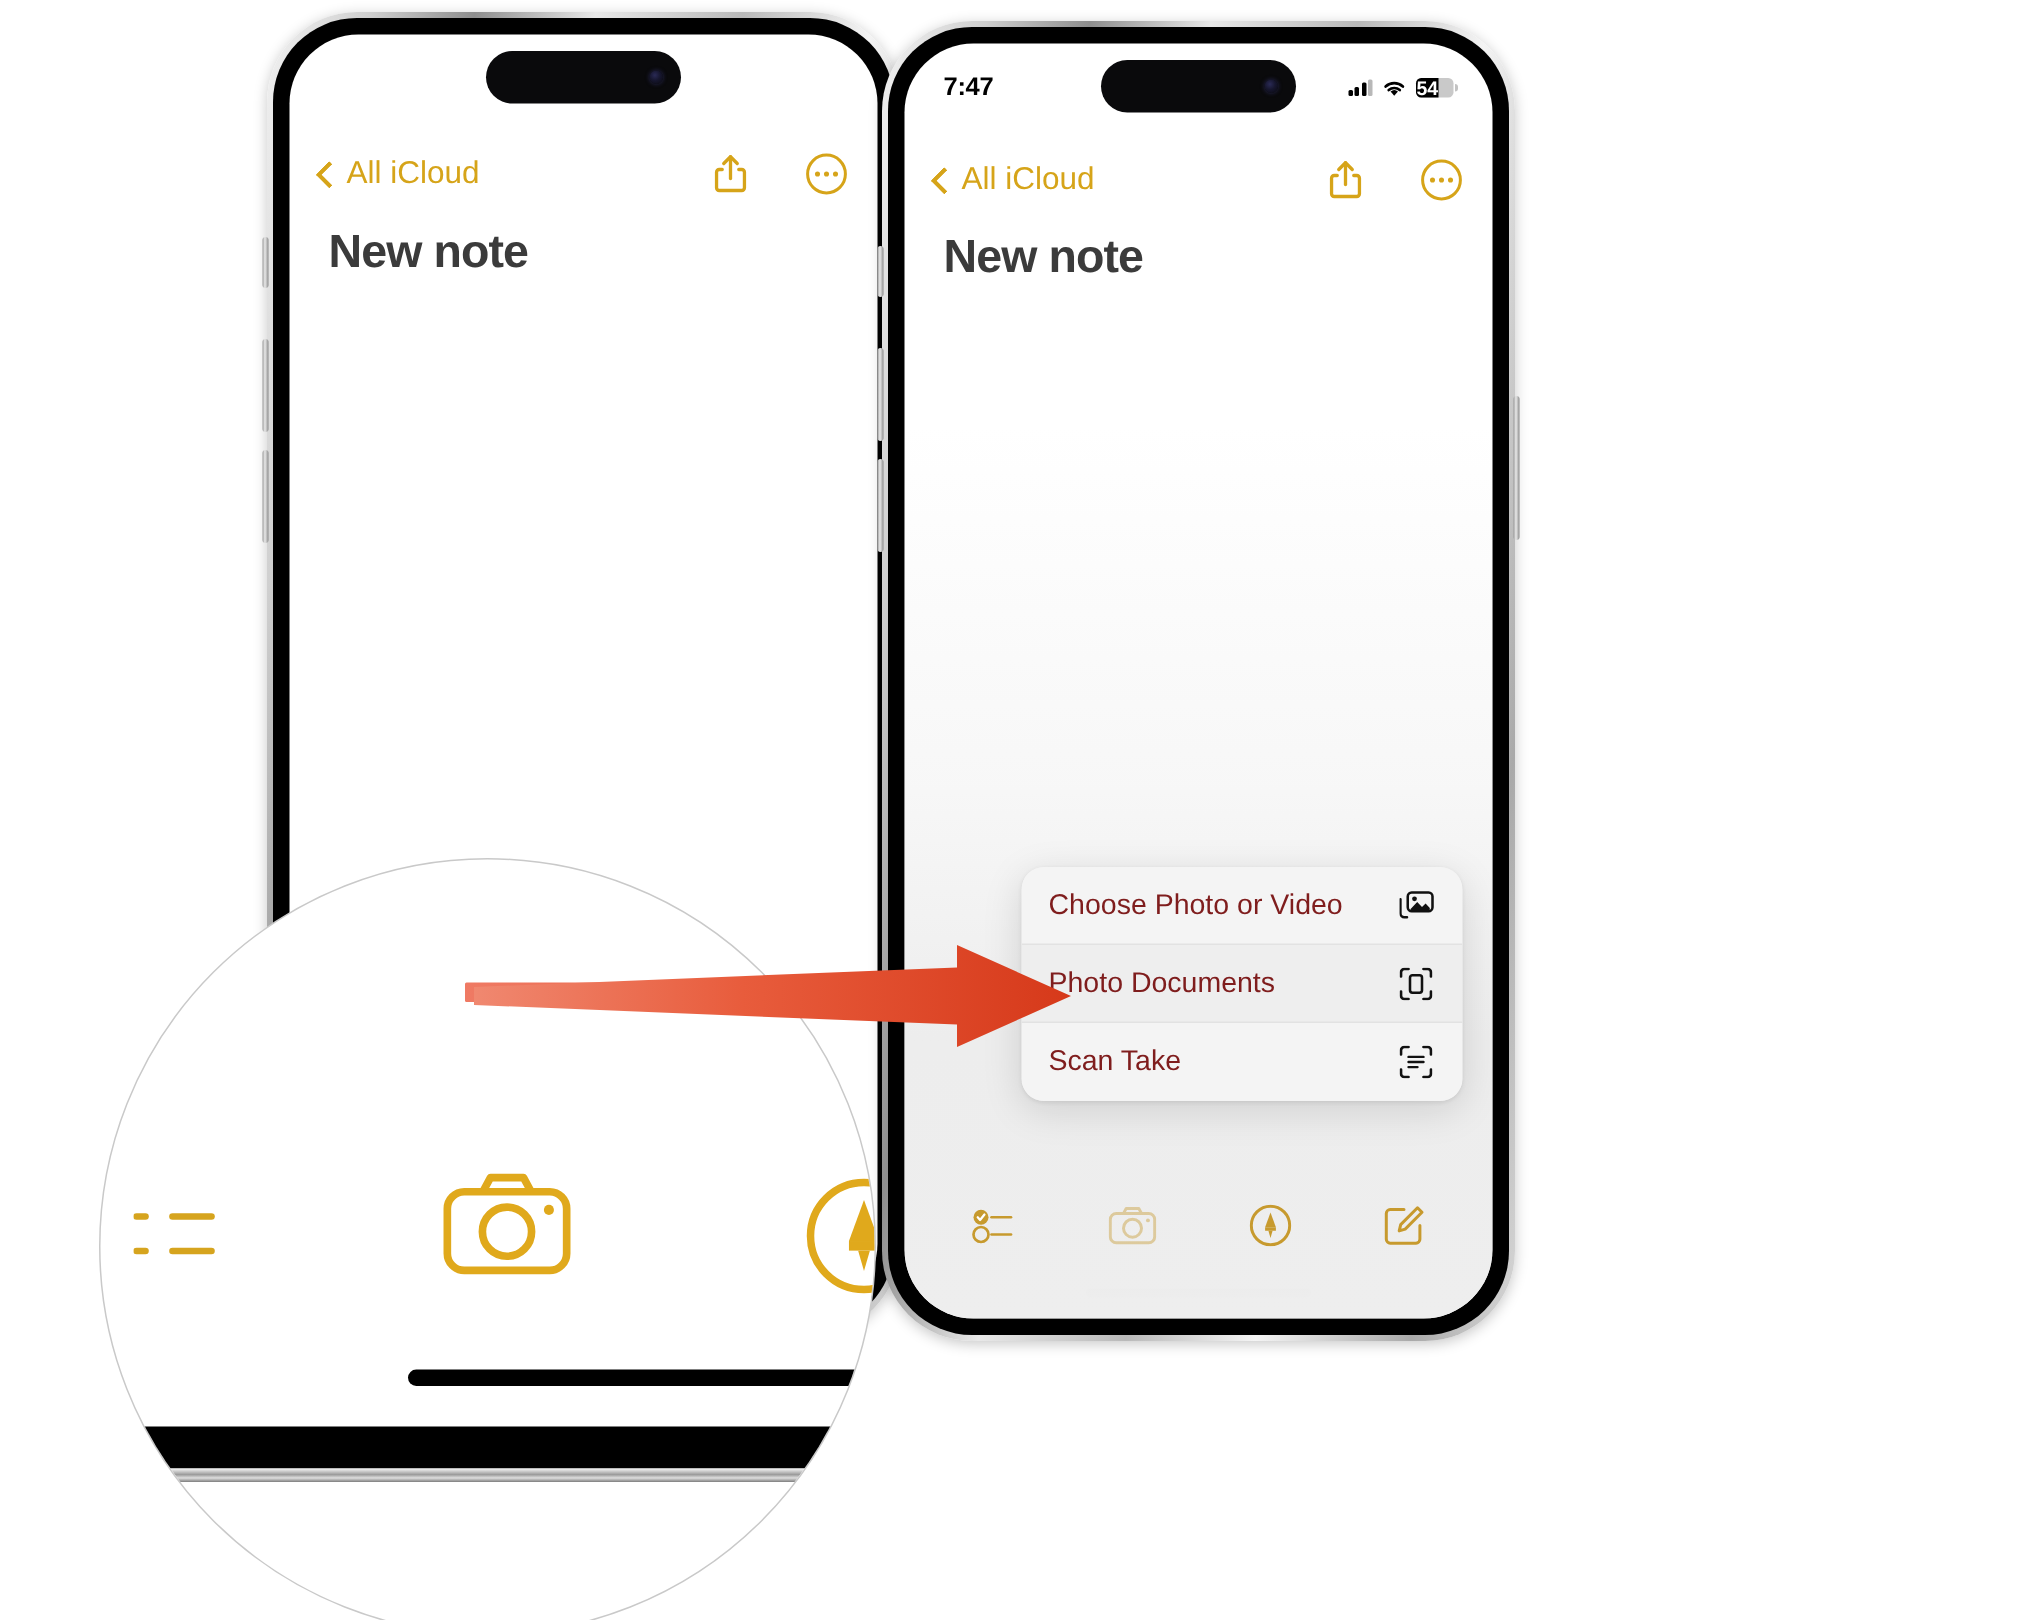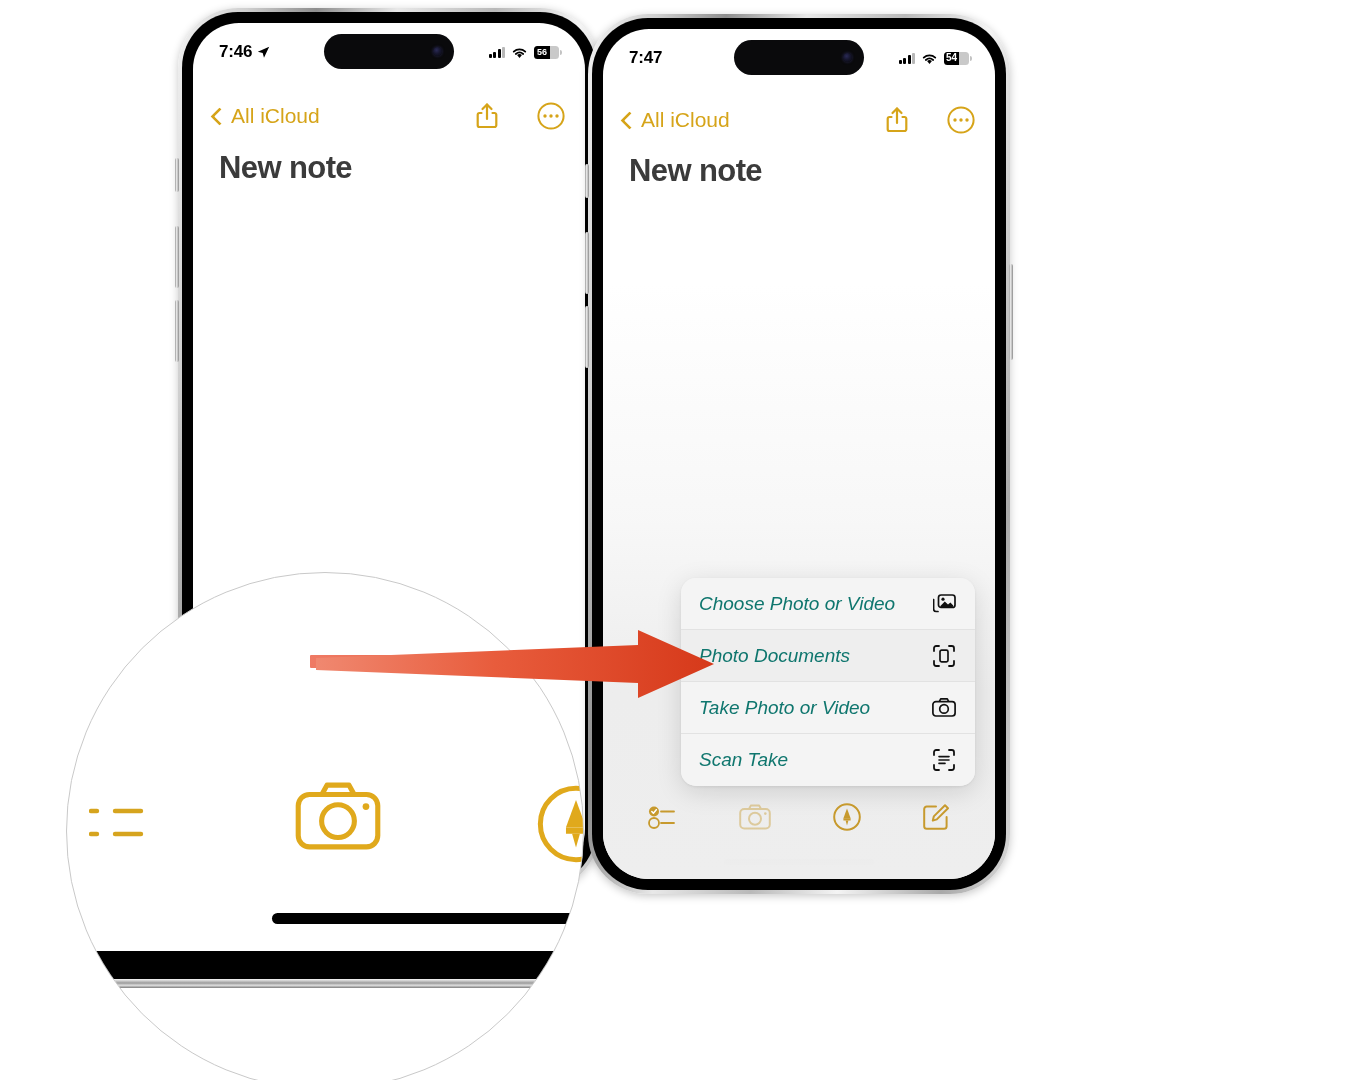--- a/index.html
+++ b/index.html
@@ -192,21 +192,21 @@
     align-items:center;
     justify-content:space-between;
     padding:0 18px;
     box-sizing:border-box;
     cursor:pointer;
     border-bottom:1px solid #e2e2e2;
     background:#f4f4f4;
   }
   .menu-item:last-child { border-bottom:none; }
   .menu-item.hl { background:#eeeeee; }
-  .menu-label { color:#0f766e;font-style:italic; }
+  .menu-label { color:#7f1d1d; }
   .menu-icon { width:26px; height:26px; display:flex; align-items:center; justify-content:center; }
 
   
   .toolbar {
     position:absolute;
     left:0; right:0;
     display:flex;
     align-items:center;
     justify-content:space-around;
     z-index:22;
@@ -251,144 +251,118 @@
     <div class="btn-side btn-left" style="top:150px; height:34px;"></div>
     <div class="btn-side btn-left" style="top:218px; height:62px;"></div>
     <div class="btn-side btn-left" style="top:292px; height:62px;"></div>
     <div class="phone-inner">
       <div class="screen">
 
         <div class="island" style="width:130px; height:35px;">
           <div class="island-cam"></div>
         </div>
 
+
+        <div class="navbar" style="top:72px; height:42px;">
+          <div class="nav-back">
+            <span class="chev" style="width:10px; height:10px;"></span>
+            <span style="font-size:21px;">All iCloud</span>
+          </div>
+          <div class="nav-right" style="gap:38px;">
+            <span class="icon-btn">
+              <svg width="24" height="28" viewBox="0 0 24 28">
+                <path d="M12 2.5 L12 17" stroke="#D6A419" stroke-width="2.2" stroke-linecap="round" fill="none"></path>
+                <path d="M7.5 7 L12 2.5 L16.5 7" stroke="#D6A419" stroke-width="2.2" stroke-linecap="round" stroke-linejoin="round" fill="none"></path>
+                <path d="M6.5 11 L4.5 11 a1.8 1.8 0 0 0 -1.8 1.8 L2.7 23.2 a1.8 1.8 0 0 0 1.8 1.8 L19.5 25 a1.8 1.8 0 0 0 1.8 -1.8 L21.3 12.8 a1.8 1.8 0 0 0 -1.8 -1.8 L17.5 11" stroke="#D6A419" stroke-width="2.2" fill="none" stroke-linecap="round"></path>
+              </svg>
+            </span>
+            <span class="icon-btn">
+              <svg width="28" height="28" viewBox="0 0 28 28">
+                <circle cx="14" cy="14" r="12.6" stroke="#D6A419" stroke-width="2" fill="none"></circle>
+                <circle cx="8" cy="14" r="1.7" fill="#D6A419"></circle>
+                <circle cx="14" cy="14" r="1.7" fill="#D6A419"></circle>
+                <circle cx="20" cy="14" r="1.7" fill="#D6A419"></circle>
+              </svg>
+            </span>
+          </div>
+        </div>
+
+        <div class="note-title" style="left:26px; top:127px; font-size:31px;">New note</div>
+
+        <div class="toolbar" style="bottom:48px; height:48px;">
+          <span class="tool">
+            <svg width="30" height="26" viewBox="0 0 30 26">
+              <circle cx="6" cy="7.5" r="5" fill="#C79A2E"></circle>
+              <path d="M3.8 7.5 L5.4 9.3 L8.3 5.7" stroke="#fff" stroke-width="1.5" fill="none" stroke-linecap="round" stroke-linejoin="round"></path>
+              <line x1="13" y1="7.5" x2="26" y2="7.5" stroke="#C79A2E" stroke-width="1.8" stroke-linecap="round"></line>
+              <circle cx="6" cy="19" r="5" stroke="#C79A2E" stroke-width="1.8" fill="none"></circle>
+              <line x1="13" y1="19" x2="26" y2="19" stroke="#C79A2E" stroke-width="1.8" stroke-linecap="round"></line>
+            </svg>
+          </span>
+          <span class="tool">
+            <svg width="32" height="26" viewBox="0 0 32 26">
+              <rect x="1.2" y="5" width="29.6" height="19.5" rx="4" stroke="#C79A2E" stroke-width="2" fill="none"></rect>
+              <path d="M10 5 L11.8 1.6 L20.2 1.6 L22 5" stroke="#C79A2E" stroke-width="2" fill="none" stroke-linejoin="round"></path>
+              <circle cx="16" cy="14.8" r="6" stroke="#C79A2E" stroke-width="2" fill="none"></circle>
+              <circle cx="26.3" cy="9.6" r="1.3" fill="#C79A2E"></circle>
+            </svg>
+          </span>
+          <span class="tool">
+            <svg width="28" height="28" viewBox="0 0 28 28">
+              <circle cx="14" cy="14" r="12.8" stroke="#C79A2E" stroke-width="2" fill="none"></circle>
+              <path d="M14 5.4 L17.6 15.2 L10.4 15.2 Z" fill="#C79A2E"></path>
+              <rect x="10.4" y="15.2" width="7.2" height="2.3" fill="#C79A2E"></rect>
+              <path d="M12.6 17.5 L15.4 17.5 L14 22.4 Z" fill="#C79A2E"></path>
+            </svg>
+          </span>
+          <span class="tool">
+            <svg width="28" height="28" viewBox="0 0 28 28">
+              <path d="M24.6 14 L24.6 23.2 a2.6 2.6 0 0 1 -2.6 2.6 L4.8 25.8 a2.6 2.6 0 0 1 -2.6 -2.6 L2.2 6 a2.6 2.6 0 0 1 2.6 -2.6 L14 3.4" stroke="#C79A2E" stroke-width="2" fill="none" stroke-linecap="round"></path>
+              <path d="M10.8 17.6 L11.8 13.4 L23 2.2 L26 5.2 L14.8 16.4 Z" stroke="#C79A2E" stroke-width="2" fill="none" stroke-linejoin="round"></path>
+            </svg>
+          </span>
+        </div>
+
+        <div class="home-ind" style="bottom:10px; width:150px; height:6px;"></div>
+
+      </div>
+    </div>
+  </div>
+
+  <div class="phone" style="left:588px; top:14px; width:422px; height:880px;">
+    <div class="btn-side btn-left" style="top:150px; height:34px;"></div>
+    <div class="btn-side btn-left" style="top:218px; height:62px;"></div>
+    <div class="btn-side btn-left" style="top:292px; height:62px;"></div>
+    <div class="btn-side btn-right" style="top:250px; height:96px;"></div>
+    <div class="phone-inner">
+      <div class="screen">
+
+        <div class="island" style="width:130px; height:35px;">
+          <div class="island-cam"></div>
+        </div>
+
         <div class="statusbar" style="top:12px; height:34px;">
           <div class="status-time" style="font-size:17px;">
-            <span>7:46</span>
-            <svg width="13" height="13" viewBox="0 0 16 16">
-              <path d="M15 1 L1 7.2 L7 8.6 L8.6 14.6 Z" fill="#000"></path>
-            </svg>
+            <span>7:47</span>
           </div>
           <div class="status-right">
             <span class="bars">
                 <i></i>
                 <i></i>
                 <i></i>
                 <i></i>
               </span>
             <svg width="17" height="13" viewBox="0 0 18 13">
               <path d="M9 12.2 L6.4 9.2 a4 4 0 0 1 5.2 0 Z" fill="#000"></path>
               <path d="M2.9 5.6 a9 9 0 0 1 12.2 0" stroke="#000" stroke-width="1.9" fill="none" stroke-linecap="round"></path>
               <path d="M5.1 8.1 a6 6 0 0 1 7.8 0" stroke="#000" stroke-width="1.9" fill="none" stroke-linecap="round"></path>
             </svg>
             <span class="batt">
-              <span class="batt-fill" style="width:16px;">
-                <span class="batt-num" style="font-size:9px;">56</span>
-              </span>
-            </span>
-          </div>
-        </div>
-
-        <div class="navbar" style="top:72px; height:42px;">
-          <div class="nav-back">
-            <span class="chev" style="width:10px; height:10px;"></span>
-            <span style="font-size:21px;">All iCloud</span>
-          </div>
-          <div class="nav-right" style="gap:38px;">
-            <span class="icon-btn">
-              <svg width="24" height="28" viewBox="0 0 24 28">
-                <path d="M12 2.5 L12 17" stroke="#D6A419" stroke-width="2.2" stroke-linecap="round" fill="none"></path>
-                <path d="M7.5 7 L12 2.5 L16.5 7" stroke="#D6A419" stroke-width="2.2" stroke-linecap="round" stroke-linejoin="round" fill="none"></path>
-                <path d="M6.5 11 L4.5 11 a1.8 1.8 0 0 0 -1.8 1.8 L2.7 23.2 a1.8 1.8 0 0 0 1.8 1.8 L19.5 25 a1.8 1.8 0 0 0 1.8 -1.8 L21.3 12.8 a1.8 1.8 0 0 0 -1.8 -1.8 L17.5 11" stroke="#D6A419" stroke-width="2.2" fill="none" stroke-linecap="round"></path>
-              </svg>
-            </span>
-            <span class="icon-btn">
-              <svg width="28" height="28" viewBox="0 0 28 28">
-                <circle cx="14" cy="14" r="12.6" stroke="#D6A419" stroke-width="2" fill="none"></circle>
-                <circle cx="8" cy="14" r="1.7" fill="#D6A419"></circle>
-                <circle cx="14" cy="14" r="1.7" fill="#D6A419"></circle>
-                <circle cx="20" cy="14" r="1.7" fill="#D6A419"></circle>
-              </svg>
-            </span>
-          </div>
-        </div>
-
-        <div class="note-title" style="left:26px; top:127px; font-size:31px;">New note</div>
-
-        <div class="toolbar" style="bottom:48px; height:48px;">
-          <span class="tool">
-            <svg width="30" height="26" viewBox="0 0 30 26">
-              <circle cx="6" cy="7.5" r="5" fill="#C79A2E"></circle>
-              <path d="M3.8 7.5 L5.4 9.3 L8.3 5.7" stroke="#fff" stroke-width="1.5" fill="none" stroke-linecap="round" stroke-linejoin="round"></path>
-              <line x1="13" y1="7.5" x2="26" y2="7.5" stroke="#C79A2E" stroke-width="1.8" stroke-linecap="round"></line>
-              <circle cx="6" cy="19" r="5" stroke="#C79A2E" stroke-width="1.8" fill="none"></circle>
-              <line x1="13" y1="19" x2="26" y2="19" stroke="#C79A2E" stroke-width="1.8" stroke-linecap="round"></line>
-            </svg>
-          </span>
-          <span class="tool">
-            <svg width="32" height="26" viewBox="0 0 32 26">
-              <rect x="1.2" y="5" width="29.6" height="19.5" rx="4" stroke="#C79A2E" stroke-width="2" fill="none"></rect>
-              <path d="M10 5 L11.8 1.6 L20.2 1.6 L22 5" stroke="#C79A2E" stroke-width="2" fill="none" stroke-linejoin="round"></path>
-              <circle cx="16" cy="14.8" r="6" stroke="#C79A2E" stroke-width="2" fill="none"></circle>
-              <circle cx="26.3" cy="9.6" r="1.3" fill="#C79A2E"></circle>
-            </svg>
-          </span>
-          <span class="tool">
-            <svg width="28" height="28" viewBox="0 0 28 28">
-              <circle cx="14" cy="14" r="12.8" stroke="#C79A2E" stroke-width="2" fill="none"></circle>
-              <path d="M14 5.4 L17.6 15.2 L10.4 15.2 Z" fill="#C79A2E"></path>
-              <rect x="10.4" y="15.2" width="7.2" height="2.3" fill="#C79A2E"></rect>
-              <path d="M12.6 17.5 L15.4 17.5 L14 22.4 Z" fill="#C79A2E"></path>
-            </svg>
-          </span>
-          <span class="tool">
-            <svg width="28" height="28" viewBox="0 0 28 28">
-              <path d="M24.6 14 L24.6 23.2 a2.6 2.6 0 0 1 -2.6 2.6 L4.8 25.8 a2.6 2.6 0 0 1 -2.6 -2.6 L2.2 6 a2.6 2.6 0 0 1 2.6 -2.6 L14 3.4" stroke="#C79A2E" stroke-width="2" fill="none" stroke-linecap="round"></path>
-              <path d="M10.8 17.6 L11.8 13.4 L23 2.2 L26 5.2 L14.8 16.4 Z" stroke="#C79A2E" stroke-width="2" fill="none" stroke-linejoin="round"></path>
-            </svg>
-          </span>
-        </div>
-
-        <div class="home-ind" style="bottom:10px; width:150px; height:6px;"></div>
-
-      </div>
-    </div>
-  </div>
-
-  <div class="phone" style="left:588px; top:14px; width:422px; height:880px;">
-    <div class="btn-side btn-left" style="top:150px; height:34px;"></div>
-    <div class="btn-side btn-left" style="top:218px; height:62px;"></div>
-    <div class="btn-side btn-left" style="top:292px; height:62px;"></div>
-    <div class="btn-side btn-right" style="top:250px; height:96px;"></div>
-    <div class="phone-inner">
-      <div class="screen">
-
-        <div class="island" style="width:130px; height:35px;">
-          <div class="island-cam"></div>
-        </div>
-
-        <div class="statusbar" style="top:12px; height:34px;">
-          <div class="status-time" style="font-size:17px;">
-            <span>7:47</span>
-          </div>
-          <div class="status-right">
-            <span class="bars">
-                <i></i>
-                <i></i>
-                <i></i>
-                <i></i>
-              </span>
-            <svg width="17" height="13" viewBox="0 0 18 13">
-              <path d="M9 12.2 L6.4 9.2 a4 4 0 0 1 5.2 0 Z" fill="#000"></path>
-              <path d="M2.9 5.6 a9 9 0 0 1 12.2 0" stroke="#000" stroke-width="1.9" fill="none" stroke-linecap="round"></path>
-              <path d="M5.1 8.1 a6 6 0 0 1 7.8 0" stroke="#000" stroke-width="1.9" fill="none" stroke-linecap="round"></path>
-            </svg>
-            <span class="batt">
               <span class="batt-fill" style="width:15px;">
-                <span class="batt-num" style="font-size:10px;">54</span>
+                <span class="batt-num" style="font-size:13px;">54</span>
               </span>
             </span>
           </div>
         </div>
 
         <div class="navbar" style="top:70px; height:42px;">
           <div class="nav-back">
             <span class="chev" style="width:10px; height:10px;"></span>
             <span style="font-size:21px;">All iCloud</span>
           </div>
@@ -429,30 +403,20 @@
           </div>
           <div class="menu-item hl" style="height:52px;">
             <span class="menu-label" style="font-size:19px;">Photo Documents</span>
             <span class="menu-icon">
               <svg width="22" height="22" viewBox="0 0 22 22">
                 <path d="M1 6 L1 3.2 a2.2 2.2 0 0 1 2.2 -2.2 L6 1" stroke="#111" stroke-width="1.8" fill="none" stroke-linecap="round"></path>
                 <path d="M16 1 L18.8 1 a2.2 2.2 0 0 1 2.2 2.2 L21 6" stroke="#111" stroke-width="1.8" fill="none" stroke-linecap="round"></path>
                 <path d="M21 16 L21 18.8 a2.2 2.2 0 0 1 -2.2 2.2 L16 21" stroke="#111" stroke-width="1.8" fill="none" stroke-linecap="round"></path>
                 <path d="M6 21 L3.2 21 a2.2 2.2 0 0 1 -2.2 -2.2 L1 16" stroke="#111" stroke-width="1.8" fill="none" stroke-linecap="round"></path>
                 <rect x="7" y="5.2" width="8" height="11.6" rx="1.6" stroke="#111" stroke-width="1.7" fill="none"></rect>
-              </svg>
-            </span>
-          </div>
-          <div class="menu-item" style="height:52px;">
-            <span class="menu-label" style="font-size:19px;">Take Photo or Video</span>
-            <span class="menu-icon">
-              <svg width="24" height="19" viewBox="0 0 24 19">
-                <rect x="0.9" y="3.6" width="22.2" height="14.4" rx="3" stroke="#111" stroke-width="1.7" fill="none"></rect>
-                <path d="M7.3 3.6 L8.7 0.9 L15.3 0.9 L16.7 3.6" stroke="#111" stroke-width="1.7" fill="none" stroke-linejoin="round"></path>
-                <circle cx="12" cy="10.9" r="4.3" stroke="#111" stroke-width="1.7" fill="none"></circle>
               </svg>
             </span>
           </div>
           <div class="menu-item" style="height:52px;">
             <span class="menu-label" style="font-size:19px;">Scan Take</span>
             <span class="menu-icon">
               <svg width="22" height="22" viewBox="0 0 22 22">
                 <path d="M1 6 L1 3.2 a2.2 2.2 0 0 1 2.2 -2.2 L6 1" stroke="#111" stroke-width="1.8" fill="none" stroke-linecap="round"></path>
                 <path d="M16 1 L18.8 1 a2.2 2.2 0 0 1 2.2 2.2 L21 6" stroke="#111" stroke-width="1.8" fill="none" stroke-linecap="round"></path>
                 <path d="M21 16 L21 18.8 a2.2 2.2 0 0 1 -2.2 2.2 L16 21" stroke="#111" stroke-width="1.8" fill="none" stroke-linecap="round"></path>

